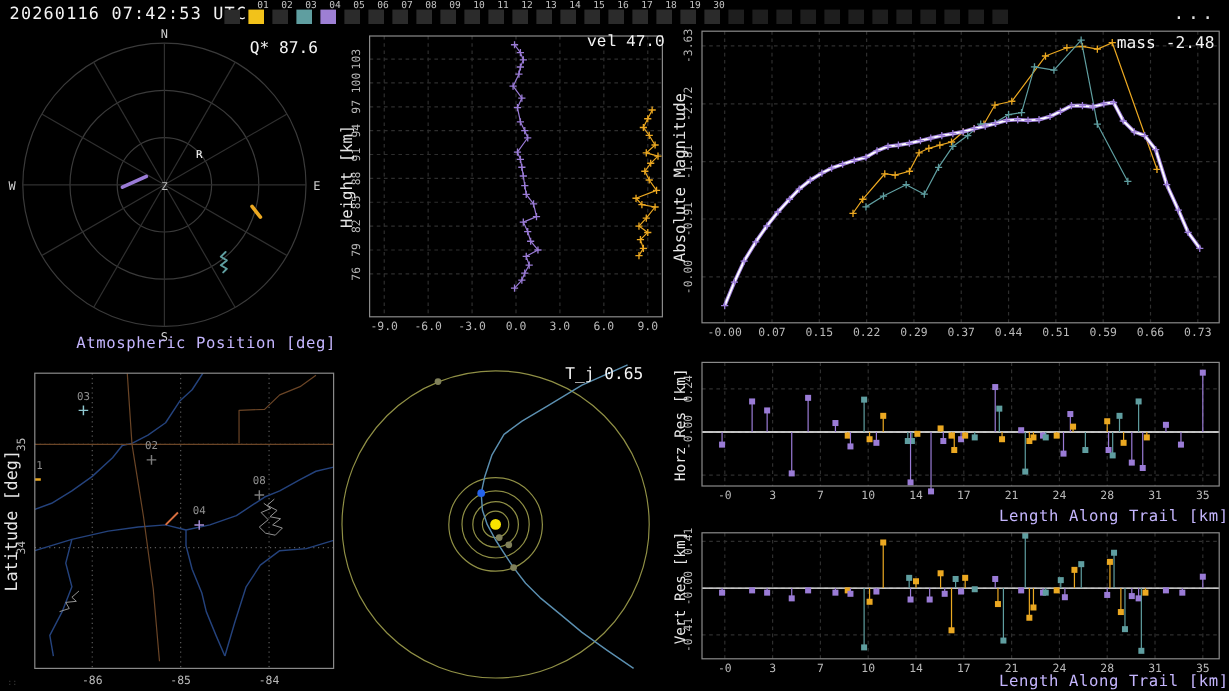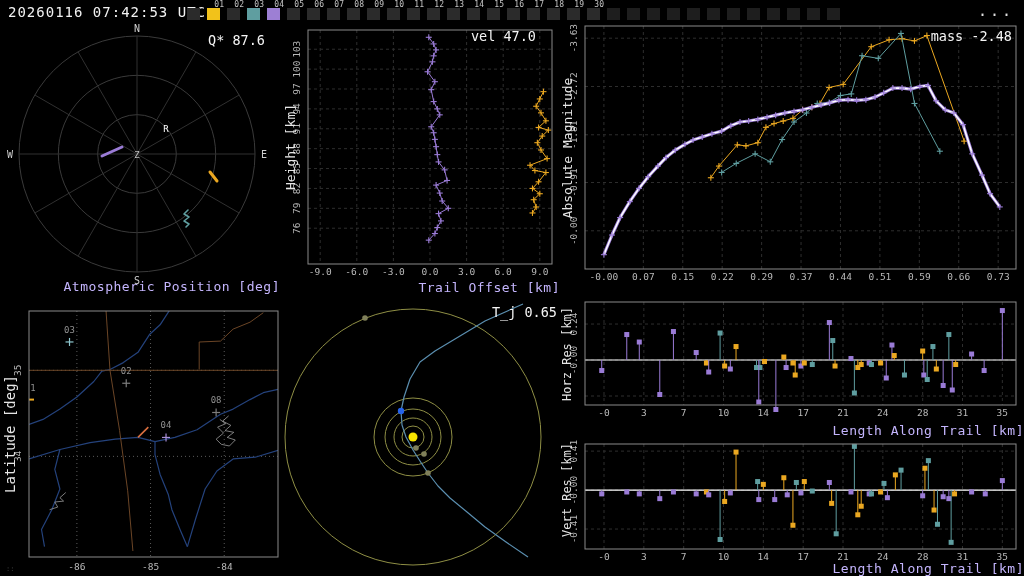--- a/index.html
+++ b/index.html
@@ -318,23 +318,22 @@
           <line x1="259.79999999999995" x2="259.79999999999995" y1="166.73371104815863" y2="172.73371104815863" stroke="#eba821" stroke-width="1.1"></line>
           <line x1="250.70000000000002" x2="256.70000000000005" y1="175.69971671388103" y2="175.69971671388103" stroke="#eba821" stroke-width="1.1"></line>
           <line x1="253.70000000000002" x2="253.70000000000002" y1="172.69971671388103" y2="178.69971671388103" stroke="#eba821" stroke-width="1.1"></line>
           <line x1="253.14" x2="259.14" y1="182.99150141643057" y2="182.99150141643057" stroke="#eba821" stroke-width="1.1"></line>
           <line x1="256.14" x2="256.14" y1="179.99150141643057" y2="185.99150141643057" stroke="#eba821" stroke-width="1.1"></line>
           <line x1="249.48" x2="255.48" y1="188.95750708215297" y2="188.95750708215297" stroke="#eba821" stroke-width="1.1"></line>
           <line x1="252.48" x2="252.48" y1="185.95750708215297" y2="191.95750708215297" stroke="#eba821" stroke-width="1.1"></line>
         </g>
         <rect x="28" y="6" width="244" height="234" fill="none" stroke="#8a8a8a" stroke-width="1"></rect>
       </svg>
-    <div class="ptitle" style="right:24px;top:4px;">vel 47.0</div>
+    <div class="ptitle" style="right:6px;top:4px;font-family:Liberation Mono, monospace;">vel 47.0</div>
     <div class="ylab" style="left:10px;top:123px;">Height [km]</div>
-    <div class="cap" style="bottom:4px;">Trail Offset [km]</div>
   </div>
 
   <div class="panel" id="p-mag" style="left:560px;top:24px;width:464px;height:275px;">
     <svg id="svg-mag" width="464" height="275">
         <g>
           <line x1="43.90350877192982" x2="43.90350877192982" y1="2" y2="245" stroke="#2e2e2e" stroke-dasharray="3,3"></line>
           <line x1="83.33082706766916" x2="83.33082706766916" y1="2" y2="245" stroke="#2e2e2e" stroke-dasharray="3,3"></line>
           <line x1="122.75814536340852" x2="122.75814536340852" y1="2" y2="245" stroke="#2e2e2e" stroke-dasharray="3,3"></line>
           <line x1="162.18546365914787" x2="162.18546365914787" y1="2" y2="245" stroke="#2e2e2e" stroke-dasharray="3,3"></line>
           <line x1="201.6127819548872" x2="201.6127819548872" y1="2" y2="245" stroke="#2e2e2e" stroke-dasharray="3,3"></line>
@@ -611,21 +610,21 @@
         <circle cx="133" cy="138" r="39" fill="none" stroke="#8f8f45" stroke-width="1"></circle>
         <circle cx="133" cy="138" r="128" fill="none" stroke="#8f8f45" stroke-width="1"></circle>
         <path d="M243,5L205,22L175,40L155,52L140,63L130,80L124,98L121,112L122,126L126,138L133,151L140,162L148,174L158,187L170,199L187,213L205,228L226,243L248,258" fill="none" stroke="#5b8fb0" stroke-width="1.2" stroke-linejoin="round"></path>
         <circle cx="136" cy="149" r="2.8" fill="#80805a"></circle>
         <circle cx="144" cy="155" r="2.8" fill="#80805a"></circle>
         <circle cx="148" cy="174" r="2.8" fill="#80805a"></circle>
         <circle cx="85" cy="19" r="2.8" fill="#80805a"></circle>
         <circle cx="121" cy="112" r="3.2" fill="#2563eb"></circle>
         <circle cx="133" cy="138" r="4.5" fill="#f7e400"></circle>
       </svg>
-    <div class="ptitle" style="right:3px;top:5px;">T_j 0.65</div>
+    <div class="ptitle" style="right:24px;top:5px;">T_j 0.65</div>
   </div>
 
   <div class="panel" id="p-hres" style="left:560px;top:299px;width:464px;height:139px;">
     <svg id="svg-hres" width="464" height="139">
         <g>
           <line x1="44.006337470293104" x2="44.006337470293104" y1="3" y2="106" stroke="#2e2e2e" stroke-dasharray="3,3"></line>
           <line x1="83.839978875099" x2="83.839978875099" y1="3" y2="106" stroke="#2e2e2e" stroke-dasharray="3,3"></line>
           <line x1="123.67362027990492" x2="123.67362027990492" y1="3" y2="106" stroke="#2e2e2e" stroke-dasharray="3,3"></line>
           <line x1="163.50726168471084" x2="163.50726168471084" y1="3" y2="106" stroke="#2e2e2e" stroke-dasharray="3,3"></line>
           <line x1="203.34090308951676" x2="203.34090308951676" y1="3" y2="106" stroke="#2e2e2e" stroke-dasharray="3,3"></line>

